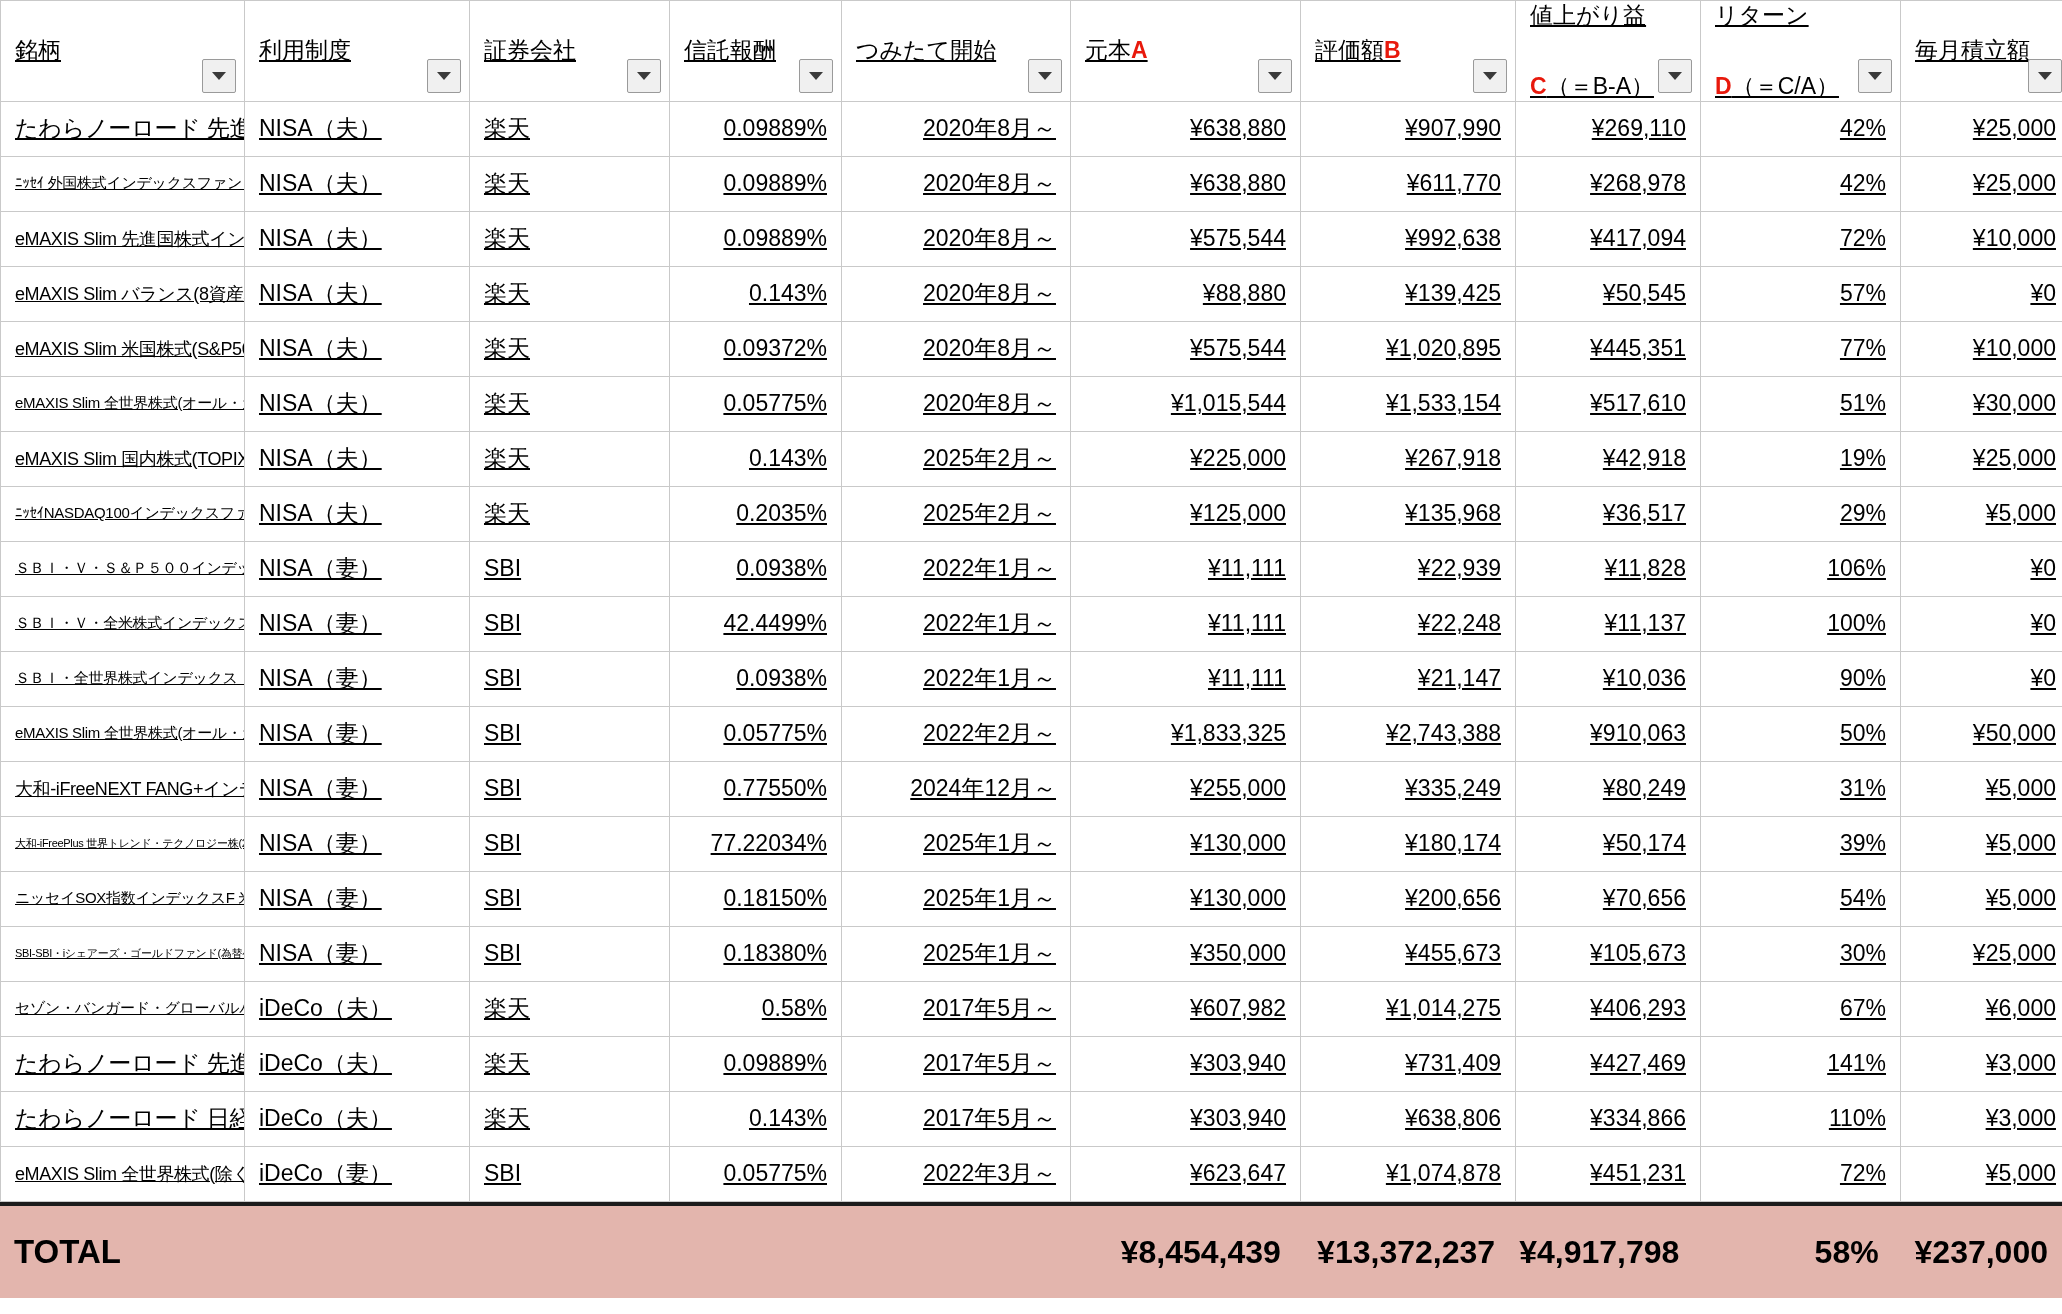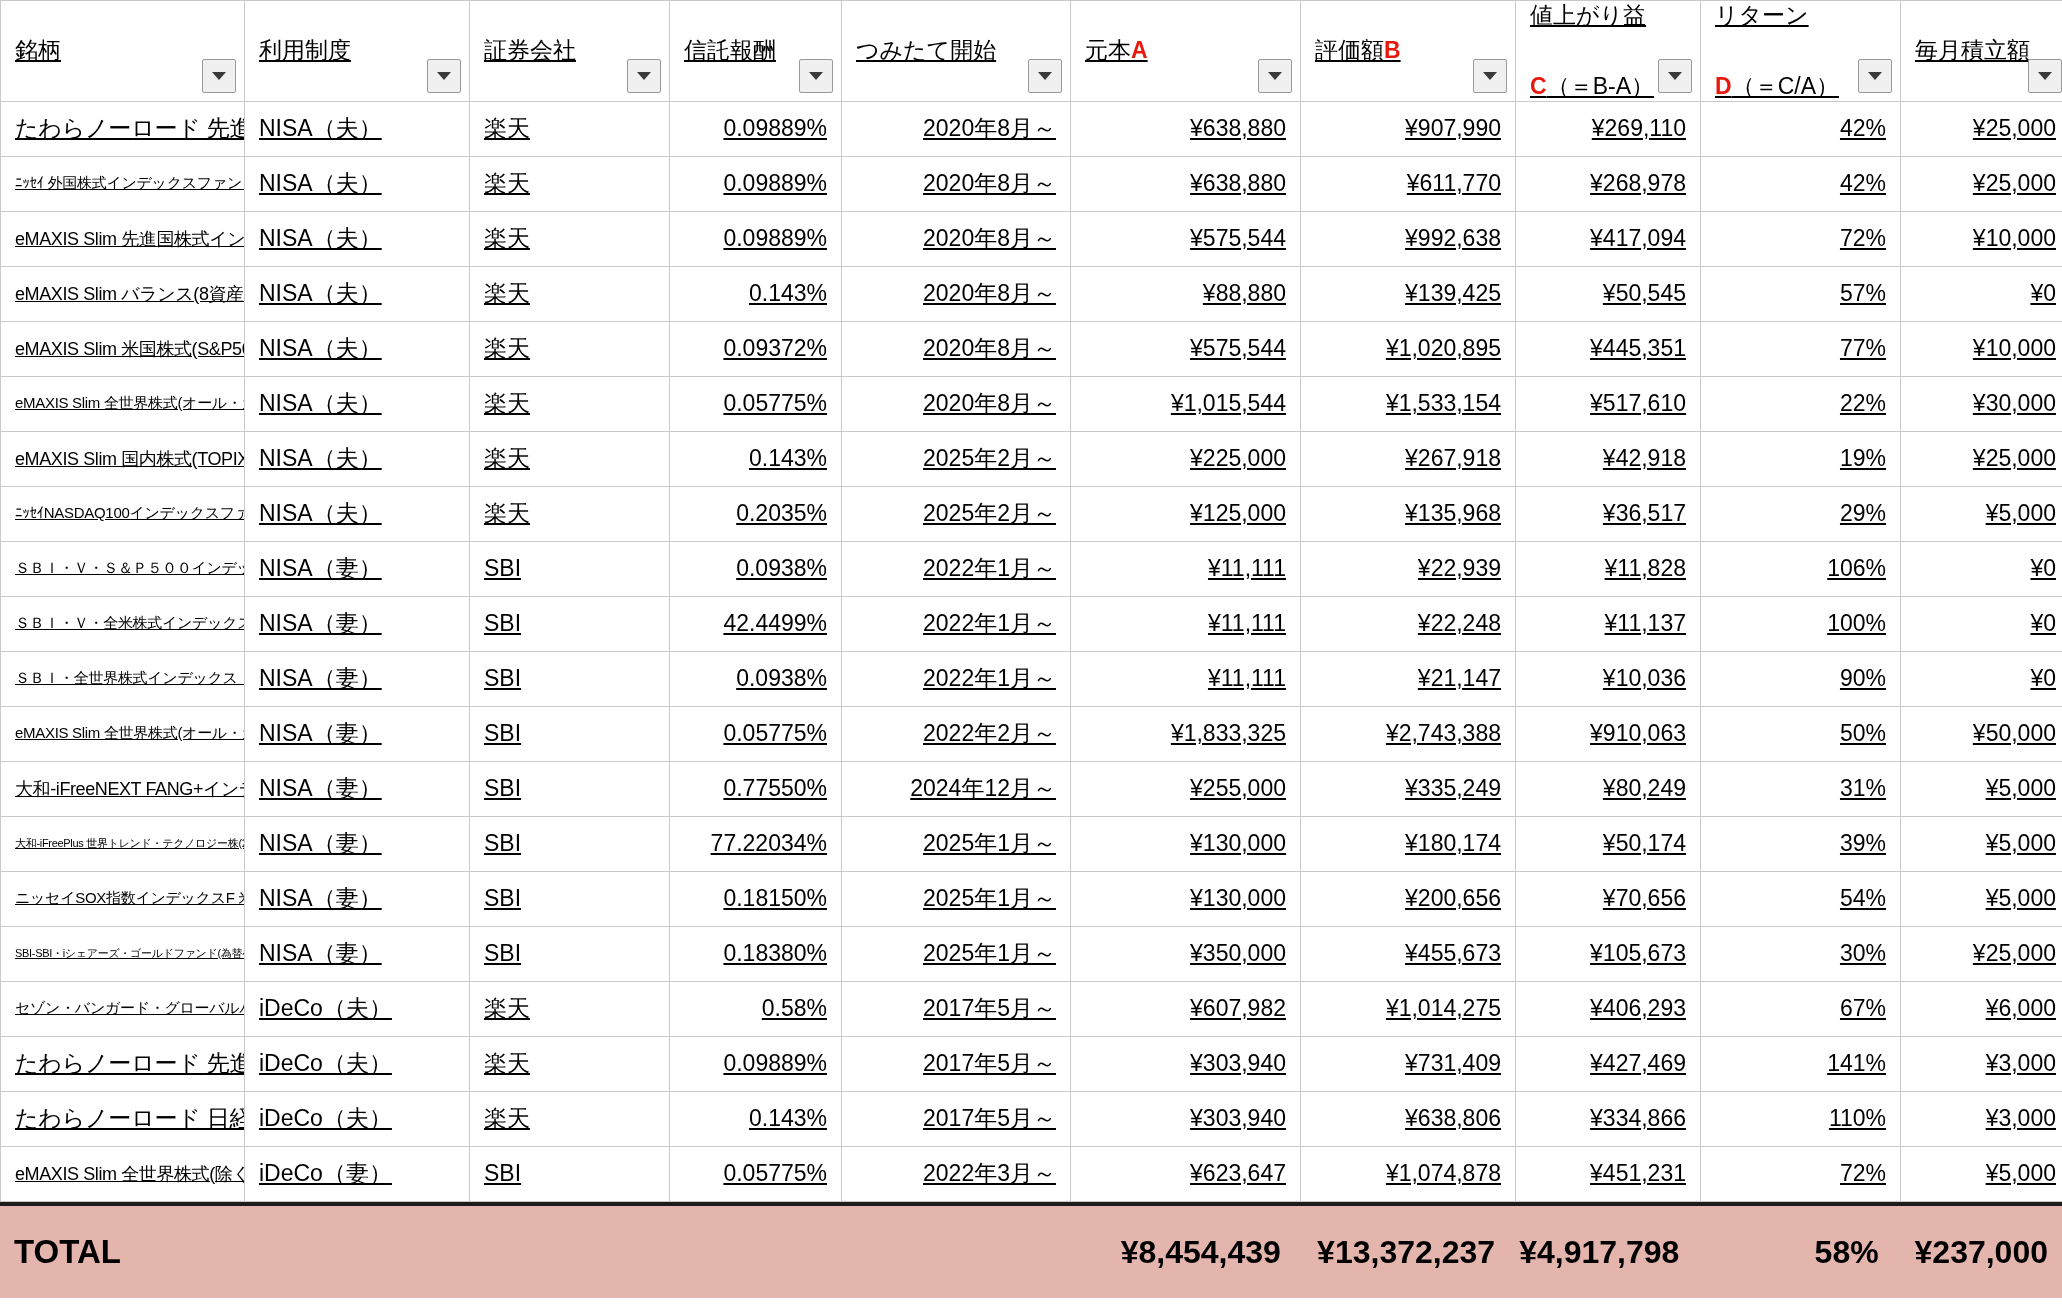--- a/index.html
+++ b/index.html
@@ -297,21 +297,21 @@
         </tr>
         <tr>
           <td class="name-cell tiny">eMAXIS Slim 全世界株式(オール・カントリー)</td>
           <td class="txt">NISA（夫）</td>
           <td class="txt">楽天</td>
           <td class="num">0.05775%</td>
           <td class="num">2020年8月～</td>
           <td class="num">¥1,015,544</td>
           <td class="num">¥1,533,154</td>
           <td class="num">¥517,610</td>
-          <td class="num">22%</td>
+          <td class="num">51%</td>
           <td class="num">¥30,000</td>
         </tr>
         <tr>
           <td class="name-cell small">eMAXIS Slim 国内株式(TOPIX)</td>
           <td class="txt">NISA（夫）</td>
           <td class="txt">楽天</td>
           <td class="num">0.143%</td>
           <td class="num">2025年2月～</td>
           <td class="num">¥225,000</td>
           <td class="num">¥267,918</td>

